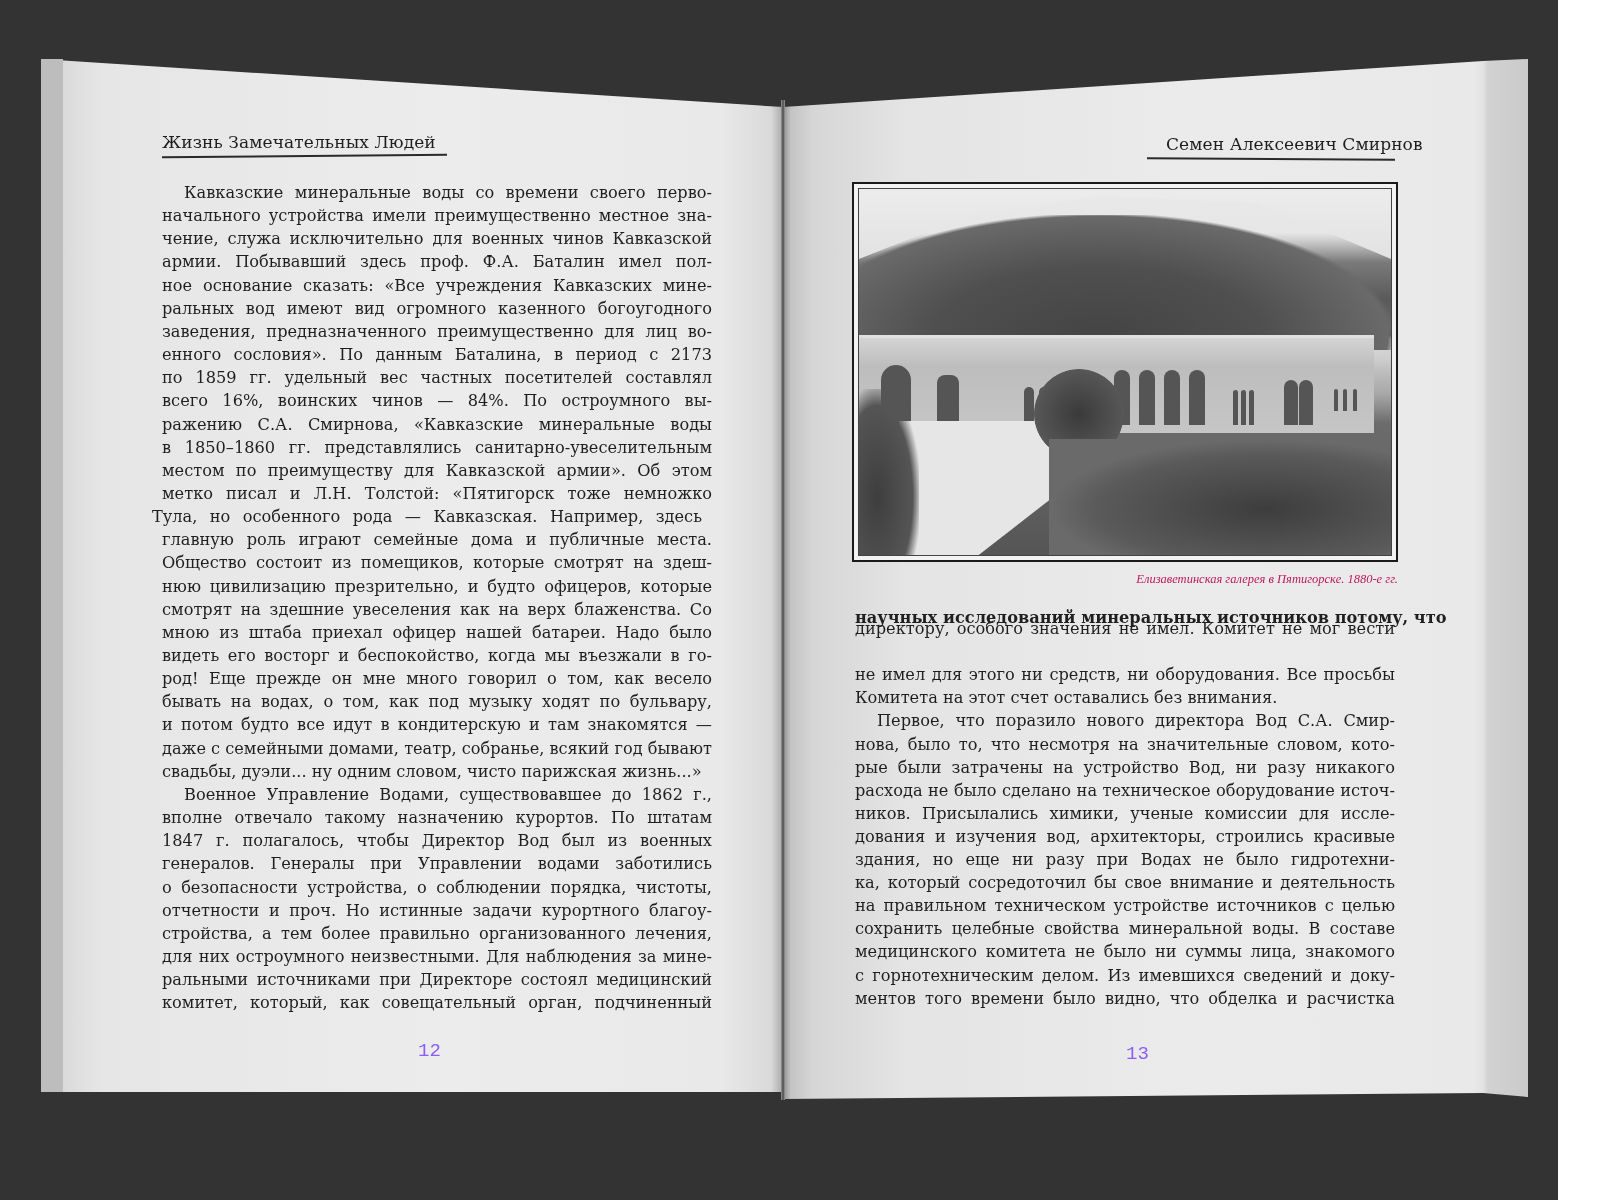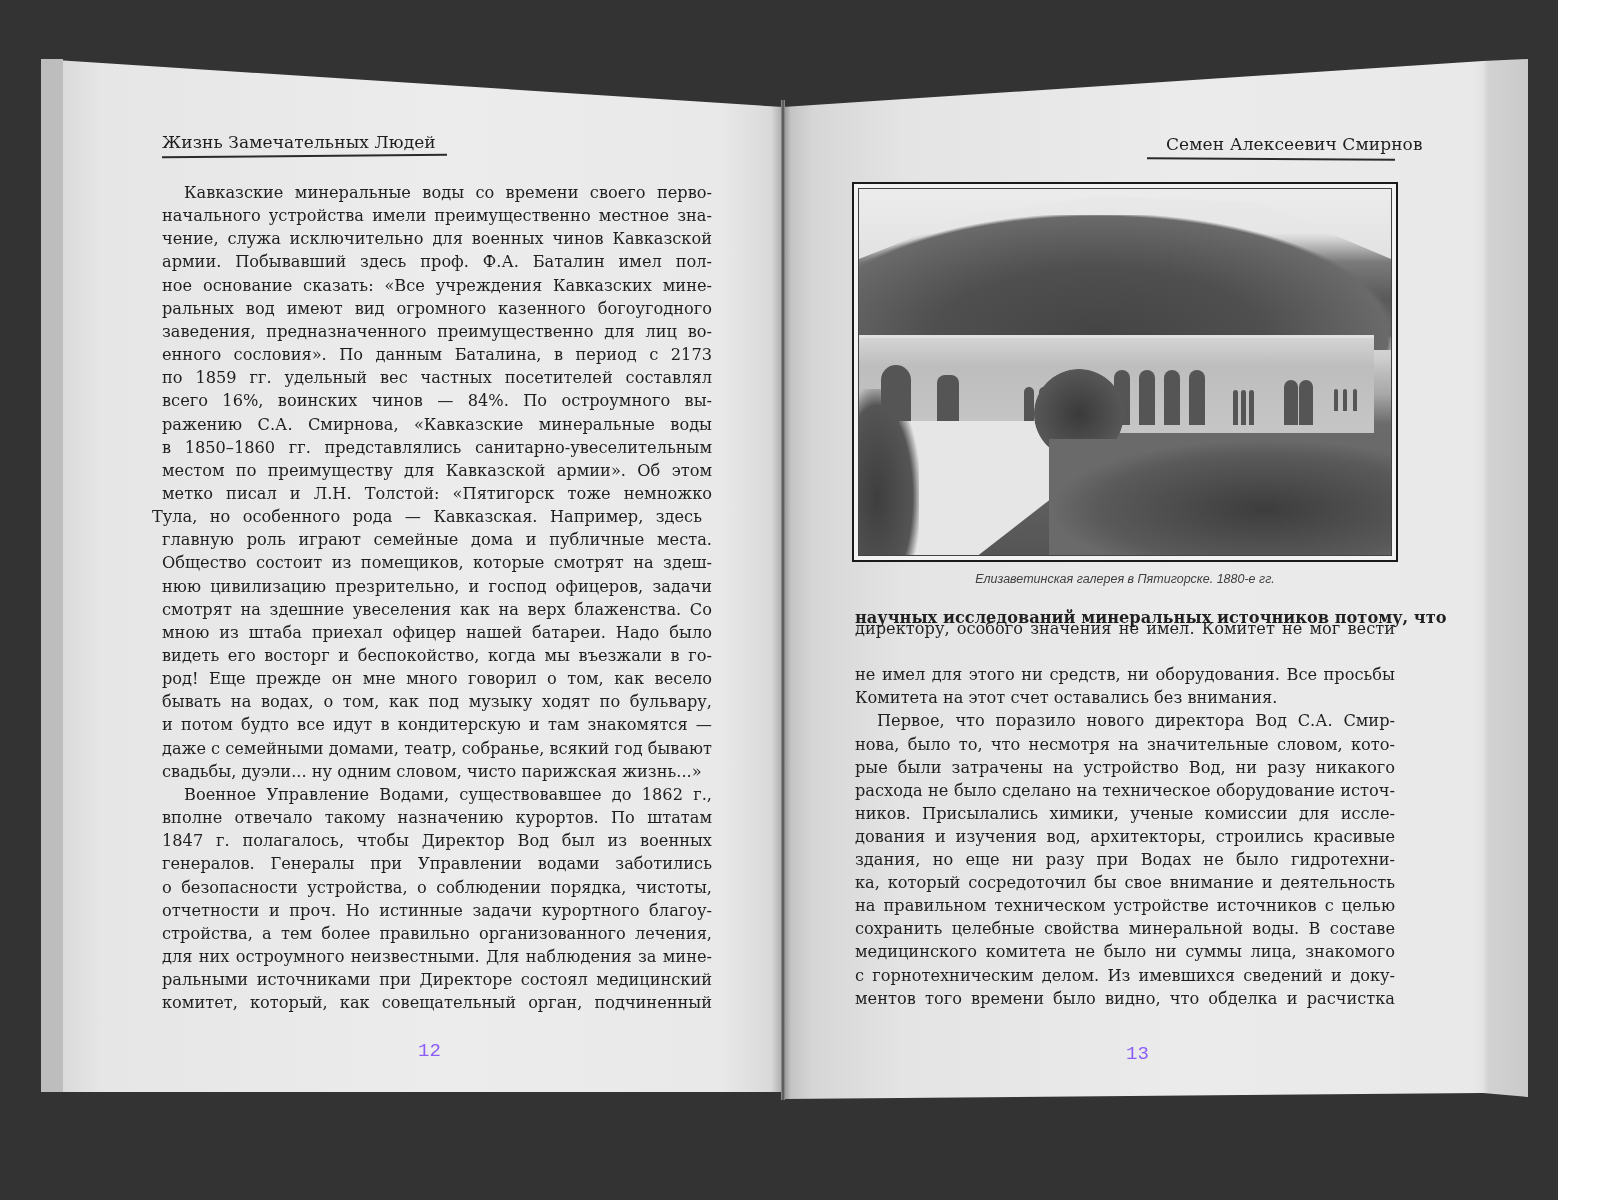--- a/index.html
+++ b/index.html
@@ -32,21 +32,21 @@
     background: linear-gradient(to bottom, #e9e9e9 0%, #e6e6e6 12%, #cfcfcf 14%, #7a7a7a 20%, #5a5a5a 30%, #666 38%, #4d4d4d 40%, #d8d8d8 41%, #cfcfcf 46%, #bdbdbd 50%, #a8a8a8 56%, #6c6c6c 64%, #555 100%); }
   .hill { position:absolute; left:0; top:26px; width:100%; height:135px;
     background: radial-gradient(ellipse at 45% 90%, #444 0%, #4f4f4f 40%, #6a6a6a 70%, rgba(110,110,110,0) 72%); }
   .sky { position:absolute; left:0; top:0; width:100%; height:70px; background:linear-gradient(#ececec,#e2e2e2); clip-path:polygon(0 100%, 0 0, 100% 0, 100% 100%, 75% 20%, 45% 10%, 20% 40%); }
   .gallery { position:absolute; left:0; top:146px; width:515px; height:95px; background:linear-gradient(#d4d4d4,#bdbdbd 30%,#c6c6c6); border-top:3px solid #e0e0e0; }
   .arch { position:absolute; bottom:8px; width:16px; height:55px; background:#555; border-radius:8px 8px 0 0; }
   .courtyard { position:absolute; left:40px; top:232px; width:180px; height:140px; background:#e6e6e6; clip-path:polygon(0 0,100% 0,100% 40%, 40% 100%, 0 100%); }
   .trees-left { position:absolute; left:0; top:200px; width:60px; height:180px; background:radial-gradient(ellipse at 30% 60%, #3e3e3e, #555 60%, rgba(80,80,80,0) 75%); }
   .trees-right { position:absolute; left:190px; top:250px; width:360px; height:140px; background:radial-gradient(ellipse at 60% 50%, #3d3d3d, #5a5a5a 55%, #6a6a6a 70%); }
   .trees-mid { position:absolute; left:175px; top:180px; width:90px; height:90px; border-radius:50%; background:radial-gradient(#3a3a3a,#575757 70%, rgba(90,90,90,0) 72%); }
-  .photo-caption { position:absolute; left:852px; top:572px; width:546px; text-align:center; font-family:Liberation Sans, sans-serif; font-style:italic; font-size:12.5px; color:#404040; }
+  .photo-caption { position:absolute; left:852px; top:572px; width:546px; text-align:right; font-family:Liberation Serif, serif; font-style:italic; font-size:12.5px; color:#be185d; }
 </style>
 </head>
 <body>
 
 <div class="backdrop"></div>
 
 <div class="book">
 
   <div class="page-left"></div>
   <div class="left-edge-strip"></div>
@@ -71,21 +71,21 @@
       <div class="line" style="left: 162px; top: 345.05px; width: 550px; white-space: nowrap;">енного сословия». По данным Баталина, в период с 2173</div>
       <div class="line" style="left: 162px; top: 368.2px; width: 550px; white-space: nowrap;">по 1859 гг. удельный вес частных посетителей составлял</div>
       <div class="line" style="left: 162px; top: 391.35px; width: 550px; white-space: nowrap;">всего 16%, воинских чинов — 84%. По остроумного вы-</div>
       <div class="line" style="left: 162px; top: 414.5px; width: 550px; white-space: nowrap;">ражению С.А. Смирнова, «Кавказские минеральные воды</div>
       <div class="line" style="left: 162px; top: 437.65px; width: 550px; white-space: nowrap;">в 1850–1860 гг. представлялись санитарно-увеселительным</div>
       <div class="line" style="left: 162px; top: 460.8px; width: 550px; white-space: nowrap;">местом по преимуществу для Кавказской армии». Об этом</div>
       <div class="line" style="left: 162px; top: 483.95px; width: 550px; white-space: nowrap;">метко писал и Л.Н. Толстой: «Пятигорск тоже немножко</div>
       <div class="line" style="left: 152px; top: 507.1px; width: 550px; white-space: nowrap;">Тула, но особенного рода — Кавказская. Например, здесь</div>
       <div class="line" style="left: 162px; top: 530.25px; width: 550px; white-space: nowrap;">главную роль играют семейные дома и публичные места.</div>
       <div class="line" style="left: 162px; top: 553.4px; width: 550px; white-space: nowrap;">Общество состоит из помещиков, которые смотрят на здеш-</div>
-      <div class="line" style="left: 162px; top: 576.55px; width: 550px; white-space: nowrap;">нюю цивилизацию презрительно, и господ офицеров, задачи</div>
+      <div class="line" style="left: 162px; top: 576.55px; width: 550px; white-space: nowrap;">нюю цивилизацию презрительно, и будто офицеров, которые</div>
       <div class="line" style="left: 162px; top: 599.7px; width: 550px; white-space: nowrap;">смотрят на здешние увеселения как на верх блаженства. Со</div>
       <div class="line" style="left: 162px; top: 622.85px; width: 550px; white-space: nowrap;">мною из штаба приехал офицер нашей батареи. Надо было</div>
       <div class="line" style="left: 162px; top: 646px; width: 550px; white-space: nowrap;">видеть его восторг и беспокойство, когда мы въезжали в го-</div>
       <div class="line" style="left: 162px; top: 669.15px; width: 550px; white-space: nowrap;">род! Еще прежде он мне много говорил о том, как весело</div>
       <div class="line" style="left: 162px; top: 692.3px; width: 550px; white-space: nowrap;">бывать на водах, о том, как под музыку ходят по бульвару,</div>
       <div class="line" style="left: 162px; top: 715.45px; width: 550px; white-space: nowrap;">и потом будто все идут в кондитерскую и там знакомятся —</div>
       <div class="line" style="left: 162px; top: 738.6px; width: 552px; white-space: nowrap; transform-origin: left top; transform: scaleX(0.996377);">даже с семейными домами, театр, собранье, всякий год бывают</div>
       <div class="line last" style="left: 162px; top: 761.75px; width: 550px; white-space: nowrap;">свадьбы, дуэли... ну одним словом, чисто парижская жизнь...»</div>
       <div class="line" style="left: 184px; top: 784.9px; width: 528px; white-space: nowrap;">Военное Управление Водами, существовавшее до 1862 г.,</div>
       <div class="line" style="left: 162px; top: 808.05px; width: 550px; white-space: nowrap;">вполне отвечало такому назначению курортов. По штатам</div>

